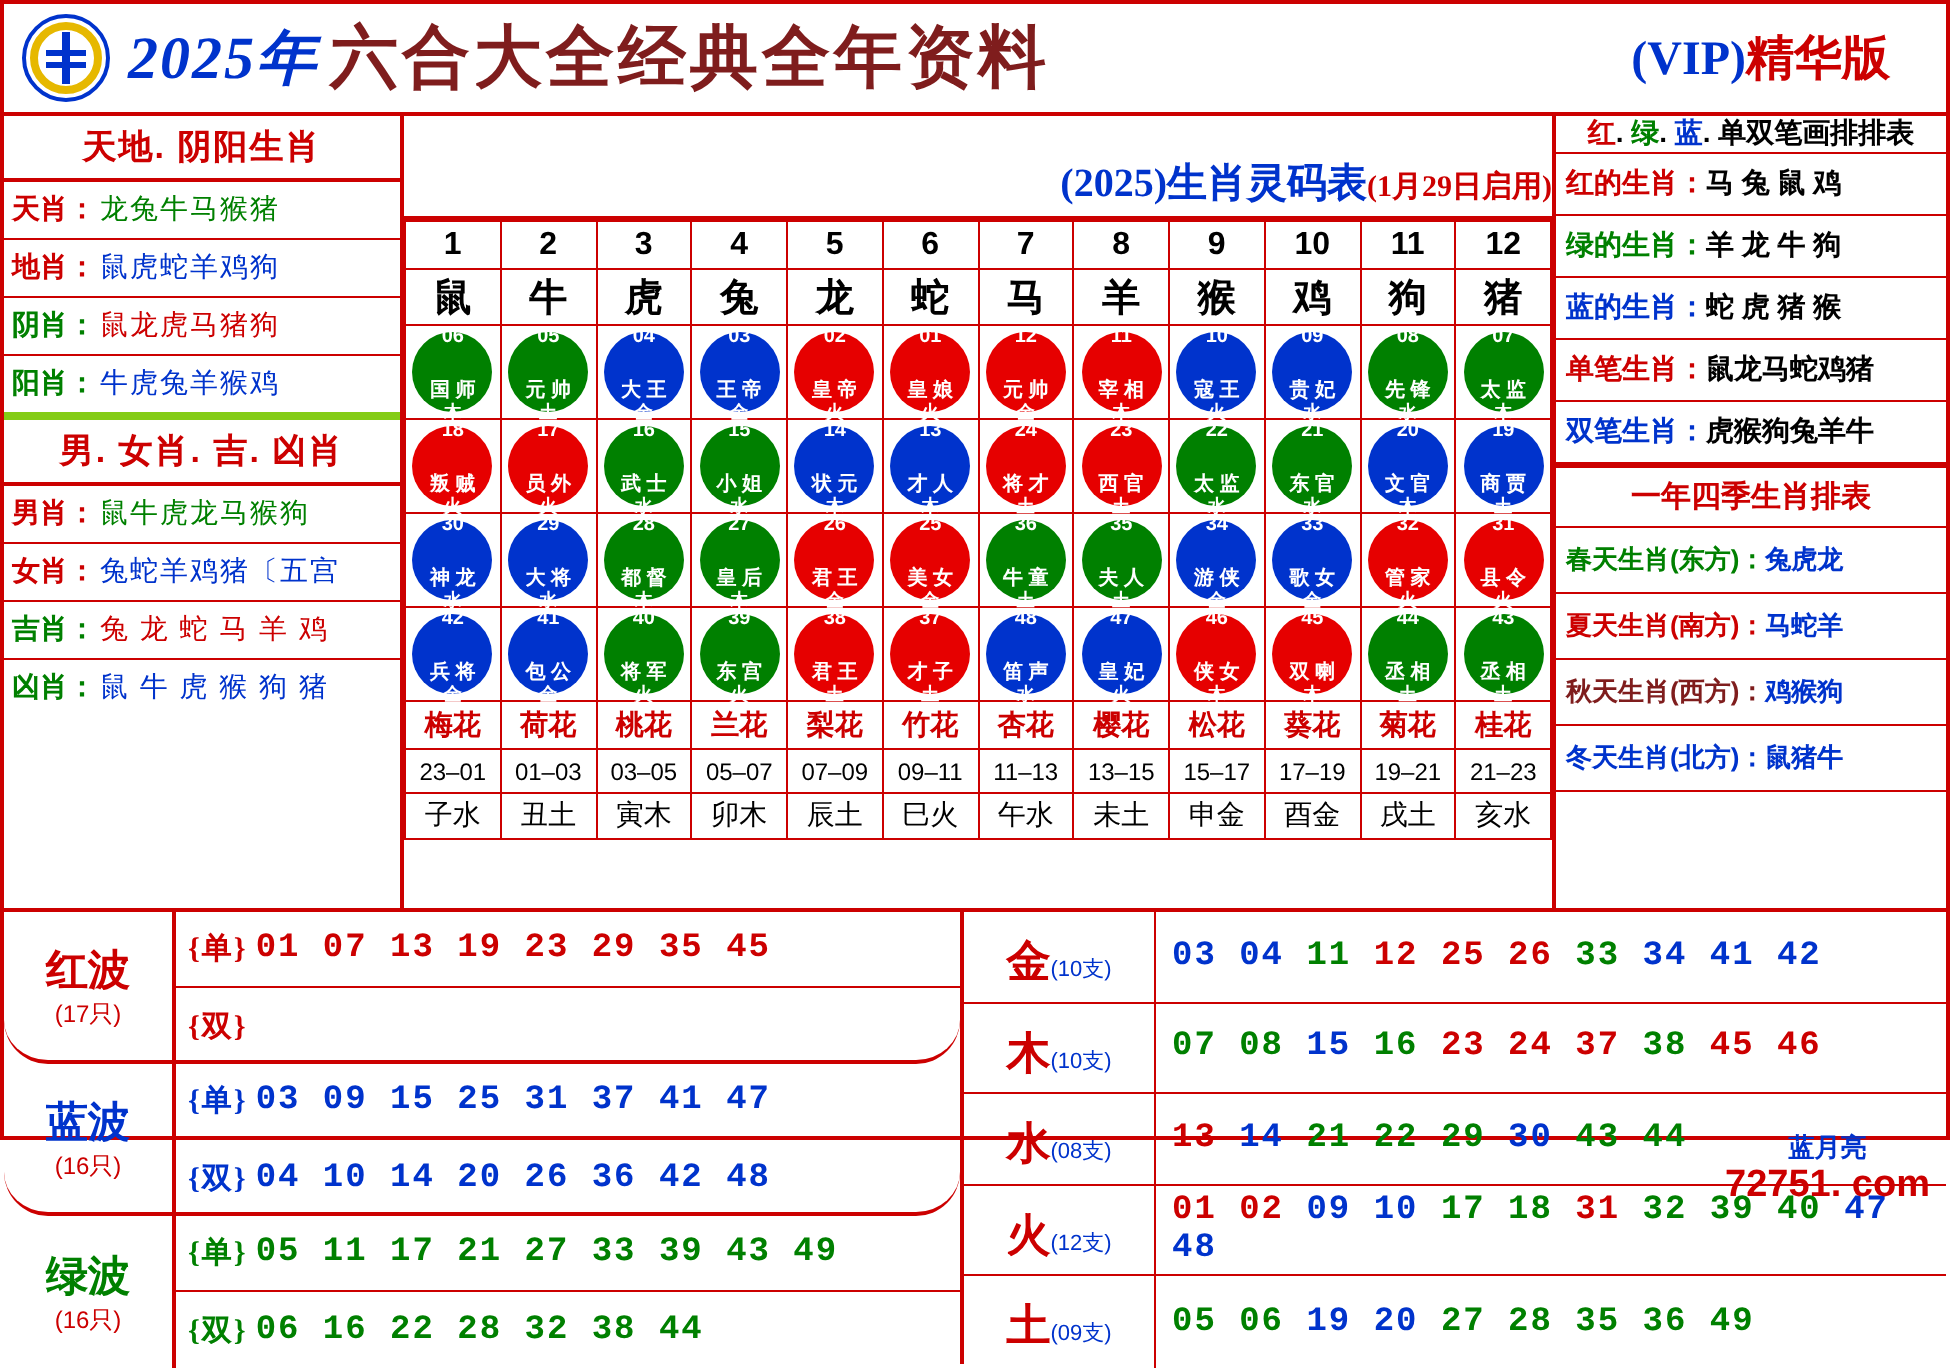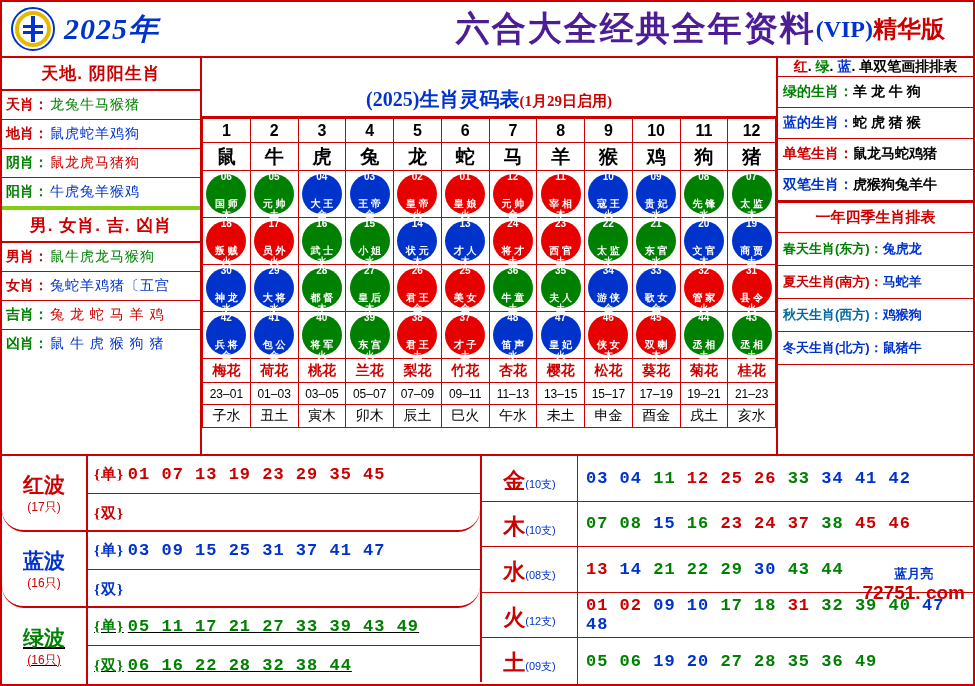--- a/index.html
+++ b/index.html
@@ -3,29 +3,29 @@
 <meta charset="utf-8">
 <style>
   * { box-sizing: border-box; }
   html, body { margin:0; padding:0; }
   body {
     width: 975px; height: 686px;
     background: #ffffff;
     font-family: "Liberation Sans", "DejaVu Sans", sans-serif;
     overflow: hidden;
   }
-  .page { position: relative; width:975px; height:686px; border:2px solid #cc0000; }
+  .page { position: relative; width:975px; height:570px; border:2px solid #cc0000; }
 
   
   .header { display:flex; align-items:center; height:56px; border-bottom:2px solid #cc0000; }
   .logo { width:62px; height:52px; display:flex; align-items:center; justify-content:center; }
   .logo svg { display:block; }
   .hdr-year { font-size:30px; font-weight:bold; color:#0033cc; font-style:italic;
      font-family:"Liberation Serif", serif; letter-spacing:1px; padding-right:6px;}
-  .hdr-main { flex:1; text-align:right; font-size:34px; font-weight:bold; color:#4c1d95;
+  .hdr-main { flex:1; text-align:left; font-size:34px; font-weight:bold; color:#7f1d1d;
      font-family:"Liberation Serif", serif; letter-spacing:2px; }
   .hdr-vip { font-size:24px; font-weight:bold; padding-right:28px; font-family:"Liberation Serif", serif;}
   .hdr-vip .vip { color:#0033cc; }
   .hdr-vip .jh { color:#cc0000; }
 
   
   .body-row { display:flex; height:396px; }
   .colL { width:200px; border-right:2px solid #cc0000; }
   .colC { flex:1; border-right:2px solid #cc0000; }
   .colR { width:195px; }
@@ -35,22 +35,22 @@
      padding:4px 0; border-bottom:2px solid #cc0000; letter-spacing:1px;}
   .lrow { display:flex; align-items:center; padding:5px 4px; border-bottom:1px solid #cc0000; font-size:14px;}
   .lrow:last-child { border-bottom:none; }
   .lrow .lk { font-weight:bold; white-space:nowrap; }
   .lrow .lv { padding-left:2px; letter-spacing:1px; }
   .sep { border-bottom:4px solid #84cc16; }
   .c-red { color:#cc0000; } .c-blue{color:#0033cc;} .c-green{color:#008000;}
   .c-black{color:#000;}
 
   
-  .c-title { text-align:center; padding:4px 0 3px; font-size:20px; font-weight:bold;
-     border-bottom:2px solid #cc0000; font-family:"Liberation Serif", serif;margin-top:24px;}
+  .c-title { text-align:right; padding:20px 0 3px; font-size:20px; font-weight:bold;
+     border-bottom:2px solid #cc0000; font-family:"Liberation Serif", serif;}
   .c-title .t1 { color:#0033cc; } .c-title .t2 { color:#cc0000; font-size:15px;}
 
   table.grid { border-collapse:collapse; width:100%; table-layout:fixed; }
   table.grid td { border:1px solid #cc0000; text-align:center; padding:0; }
   tr.numrow td { height:24px; font-size:16px; font-weight:bold; color:#000; }
   tr.zodiac td { height:28px; font-size:19px; font-weight:bold; font-family:"Liberation Serif", serif;}
   tr.balls td { height:47px; vertical-align:middle; }
   tr.flower td { height:24px; font-size:14px; font-weight:bold; color:#cc0000; }
   tr.hour td { height:22px; font-size:12px; color:#000; }
   tr.branch td { height:23px; font-size:14px; color:#000; }
@@ -69,21 +69,21 @@
   .rrow2 { font-size:13px; padding:7px 5px; border-bottom:1px solid #cc0000; font-weight:bold;}
   .rhead { text-align:center; font-size:15px; font-weight:bold; color:#cc0000; padding:5px 0;
      border-top:2px solid #cc0000; border-bottom:1px solid #cc0000;}
 
   
   .bottom { display:flex; height:228px; border-top:2px solid #cc0000; }
   .bl { width:480px; border-right:2px solid #cc0000; }
   .br { flex:1; position:relative; }
 
   .wave { display:flex; border-bottom:2px solid #cc0000; height:76px;border-radius:22px; }
-  .wave:last-child { border-bottom:none;text-decoration:underline; }
+  .wave:last-child { border-bottom:none; }
   .wave-label { width:86px; border-right:2px solid #cc0000; display:flex; flex-direction:column;
      align-items:center; justify-content:center; }
   .wave-label .nm { font-size:21px; font-weight:bold; font-family:"Liberation Serif", serif;}
   .wave-label .cnt { font-size:12px; color:#cc0000; }
   .wave-nums { flex:1; }
   .wline { height:38px; display:flex; align-items:center; padding-left:6px; font-size:17px;
      font-weight:bold; font-family:"Liberation Mono", monospace; letter-spacing:1px;}
   .wline.top { border-bottom:1px solid #cc0000; }
   .tag { font-family:"Liberation Serif", serif; font-size:15px; margin-right:4px; }
 
@@ -583,41 +583,44 @@
             </tr>
       </tbody>
         </table>
     </div>
 
     <div class="colR">
       <div class="rtitle">
         <span class="c-red">红</span><span class="c-black">. </span><span class="c-green">绿</span><span class="c-black">. </span><span class="c-blue">蓝</span><span class="c-black">. 单双笔画排排表</span>
       </div>
       <div class="rrow">
+        <span class="c-red">红的生肖：</span><span class="c-black">马 兔 鼠 鸡</span>
+      </div>
+      <div class="rrow">
         <span class="c-green">绿的生肖：</span><span class="c-black">羊 龙 牛 狗</span>
       </div>
       <div class="rrow">
         <span class="c-blue">蓝的生肖：</span><span class="c-black">蛇 虎 猪 猴</span>
       </div>
       <div class="rrow">
         <span class="c-red">单笔生肖：</span><span class="c-black">鼠龙马蛇鸡猪</span>
       </div>
       <div class="rrow">
         <span class="c-blue">双笔生肖：</span><span class="c-black">虎猴狗兔羊牛</span>
       </div>
 
       <div class="rhead">一年四季生肖排表</div>
       <div class="rrow2">
         <span class="c-green">春天生肖(东方)：</span><span class="c-blue">兔虎龙</span>
       </div>
       <div class="rrow2">
         <span class="c-red">夏天生肖(南方)：</span><span class="c-blue">马蛇羊</span>
       </div>
       <div class="rrow2">
-        <span style="color:#0369a1">秋天生肖(西方)：</span><span class="c-blue">鸡猴狗</span>
+        <span style="color:#7f1d1d">秋天生肖(西方)：</span><span class="c-blue">鸡猴狗</span>
       </div>
       <div class="rrow2">
         <span class="c-blue">冬天生肖(北方)：</span><span class="c-blue">鼠猪牛</span>
       </div>
     </div>
   </div>
 
   <div class="bottom">
     <div class="bl" id="wave-host">
         <div class="wave">
@@ -640,20 +643,21 @@
             <div class="nm" style="color: rgb(0, 51, 204);">蓝波</div>
             <div class="cnt">(16只)</div>
           </div>
           <div class="wave-nums">
             <div class="wline top">
               <span class="tag" style="color: rgb(0, 51, 204);">{单}</span>
               <span style="color: rgb(0, 51, 204);">03 09 15 25 31 37 41 47</span>
             </div>
             <div class="wline ">
               <span class="tag" style="color: rgb(0, 51, 204);">{双}</span>
+              <span style="color: rgb(0, 51, 204);">04 10 14 20 26 36 42 48</span>
             </div>
           </div>
         </div>
         <div class="wave">
           <div class="wave-label">
             <div class="nm" style="color: rgb(0, 128, 0);">绿波</div>
             <div class="cnt">(16只)</div>
           </div>
           <div class="wave-nums">
             <div class="wline top">

